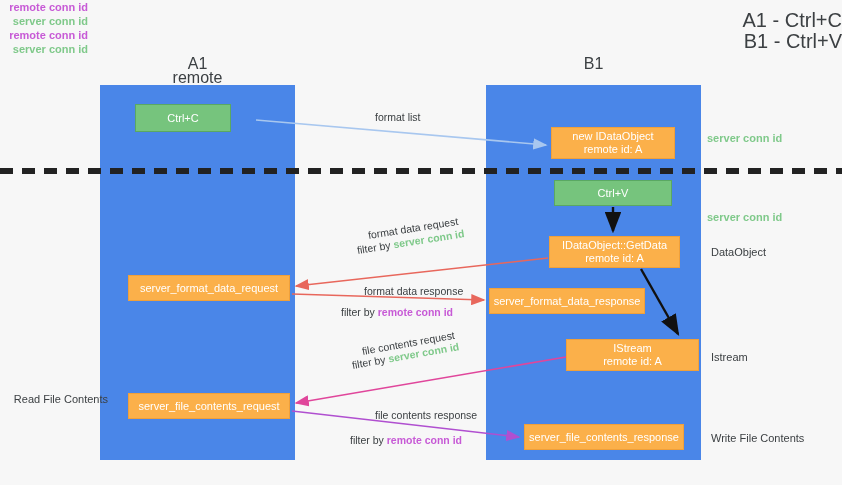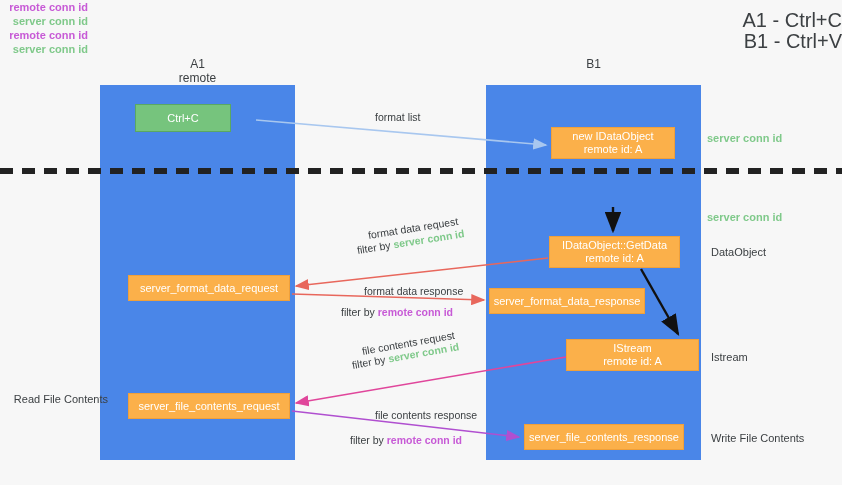--- a/index.html
+++ b/index.html
@@ -10,21 +10,21 @@
     color:#3c4043;
     overflow:hidden;
   }
   #stage{position:relative;width:842px;height:485px;}
 
   
   .lane{position:absolute;background:#4a86e8;}
   .lane-a{left:100px;top:85px;width:195px;height:375px;}
   .lane-b{left:486px;top:85px;width:215px;height:375px;}
 
-  .lane-head{position:absolute;text-align:center;font-size:12px;line-height:14px;color:#3c4043;}
+  .lane-head{position:absolute;text-align:center;font-size:16px;line-height:14px;color:#3c4043;}
   .lane-head .t1{display:block;}
   .lane-head .t2{display:block;}
   .head-a{left:100px;top:57px;width:195px;}
   .head-b{left:486px;top:57px;width:215px;}
 
   
   #title{position:absolute;left:0;top:10px;width:842px;text-align:right;
          font-size:20px;line-height:21px;color:#3c4043;}
 
   
@@ -143,20 +143,23 @@
 
   <div class="box green b-ctrlc">
     <span>Ctrl+C</span>
   </div>
 
   <div class="box orange b-newido">
     <span>new IDataObject</span>
     <span class="l2">remote id: A</span>
   </div>
 
+  <div class="box green b-ctrlv">
+    <span>Ctrl+V</span>
+  </div>
 
   <div class="box orange b-getdata">
     <span>IDataObject::GetData</span>
     <span class="l2">remote id: A</span>
   </div>
 
   <div class="box orange b-istream">
     <span>IStream</span>
     <span class="l2">remote id: A</span>
   </div>

